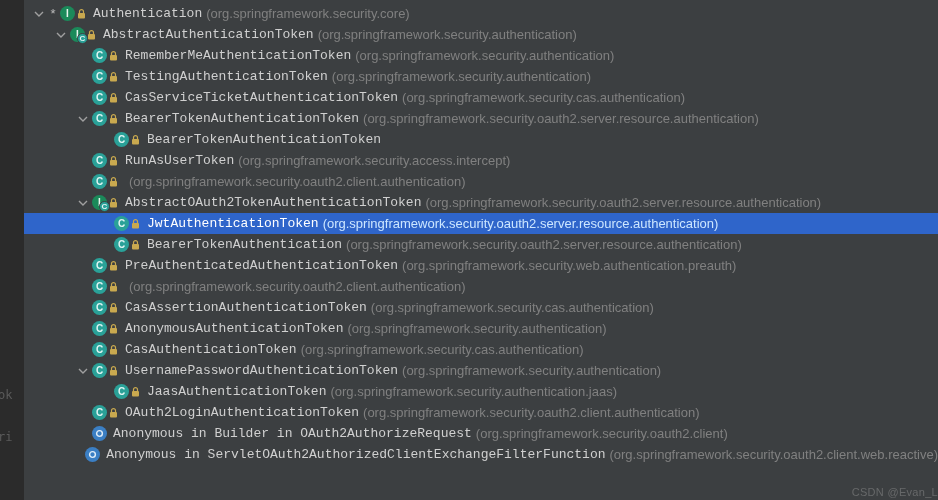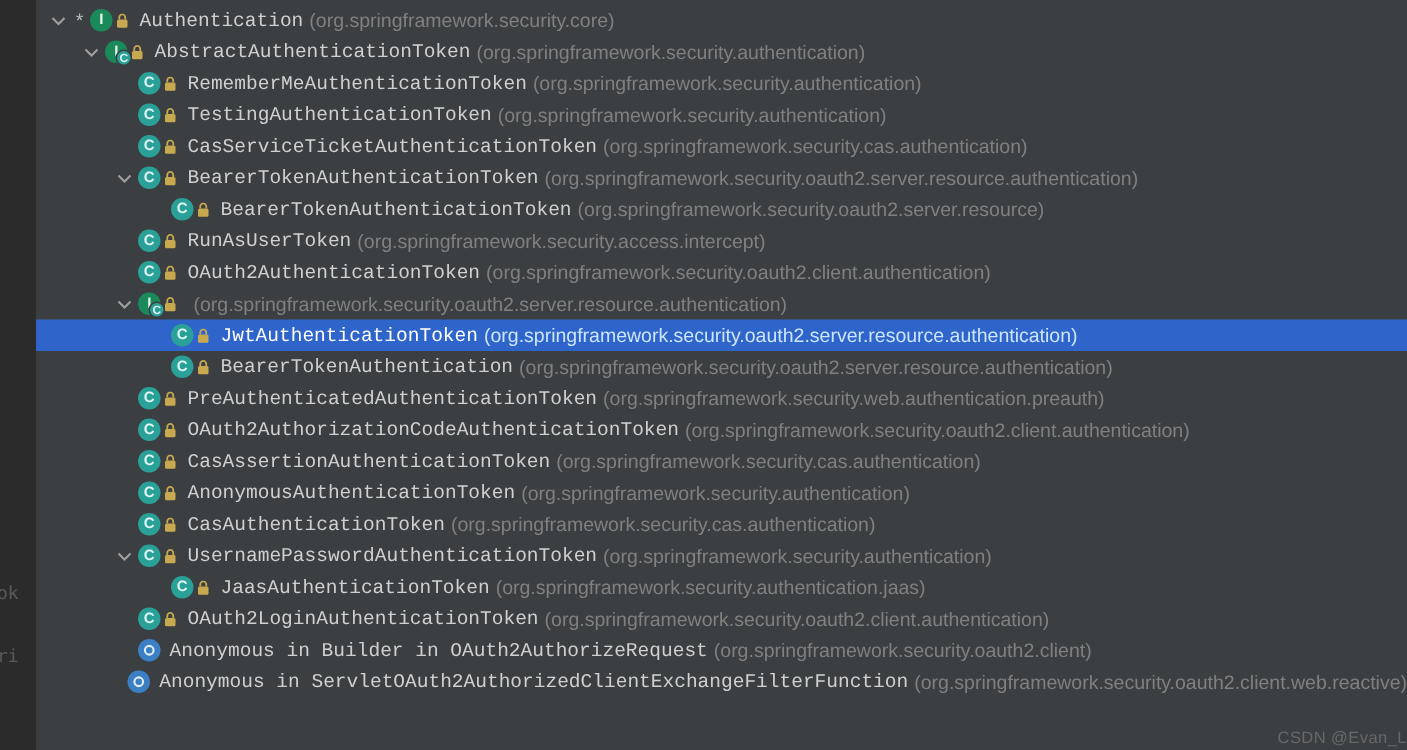--- a/index.html
+++ b/index.html
@@ -199,21 +199,20 @@
       <span class="icon-wrap">
         <span class="circ class">C</span>
         <span class="lock">
           <svg width="9" height="10" viewBox="0 0 9 10">
             <rect x="1" y="4" width="7" height="5.5" rx="1" fill="#c9a94f"></rect>
             <path d="M2.5 4 V2.6 a2 2 0 0 1 4 0 V4" fill="none" stroke="#c9a94f" stroke-width="1.2"></path>
           </svg>
         </span>
       </span>
       <span class="name">BearerTokenAuthenticationToken</span>
-      <span class="pkg">(org.springframework.security.oauth2.server.resource)</span>
     </div>
     <div class="row">
       <span class="indent" style="width:72px"></span>
       <span class="chev"></span>
       <span class="icon-wrap">
         <span class="circ class">C</span>
         <span class="lock">
           <svg width="9" height="10" viewBox="0 0 9 10">
             <rect x="1" y="4" width="7" height="5.5" rx="1" fill="#c9a94f"></rect>
             <path d="M2.5 4 V2.6 a2 2 0 0 1 4 0 V4" fill="none" stroke="#c9a94f" stroke-width="1.2"></path>
@@ -228,40 +227,40 @@
       <span class="chev"></span>
       <span class="icon-wrap">
         <span class="circ class">C</span>
         <span class="lock">
           <svg width="9" height="10" viewBox="0 0 9 10">
             <rect x="1" y="4" width="7" height="5.5" rx="1" fill="#c9a94f"></rect>
             <path d="M2.5 4 V2.6 a2 2 0 0 1 4 0 V4" fill="none" stroke="#c9a94f" stroke-width="1.2"></path>
           </svg>
         </span>
       </span>
-      <span class="name">OAuth2AuthenticationToken</span>
       <span class="pkg">(org.springframework.security.oauth2.client.authentication)</span>
     </div>
     <div class="row">
       <span class="indent" style="width:72px"></span>
       <span class="chev">
         <svg width="10" height="10" viewBox="0 0 10 10">
           <path d="M1 3 L5 7 L9 3" fill="none" stroke="#a0a0a0" stroke-width="1.4"></path>
         </svg>
       </span>
       <span class="icon-wrap">
         <span class="circ interface">I</span>
         <span style="position:absolute;left:7px;top:6px;width:11px;height:11px;border-radius:50%;background:#2aa198;color:#e0f5f3;font-size:8px;display:inline-flex;align-items:center;justify-content:center;font-weight:bold;border:1px solid #3c3f41">C</span>
         <span class="lock">
           <svg width="9" height="10" viewBox="0 0 9 10">
             <rect x="1" y="4" width="7" height="5.5" rx="1" fill="#c9a94f"></rect>
             <path d="M2.5 4 V2.6 a2 2 0 0 1 4 0 V4" fill="none" stroke="#c9a94f" stroke-width="1.2"></path>
           </svg>
         </span>
       </span>
+      <span class="name">AbstractOAuth2TokenAuthenticationToken</span>
       <span class="pkg">(org.springframework.security.oauth2.server.resource.authentication)</span>
     </div>
     <div class="row selected">
       <span class="indent" style="width:94px"></span>
       <span class="chev"></span>
       <span class="icon-wrap">
         <span class="circ class">C</span>
         <span class="lock">
           <svg width="9" height="10" viewBox="0 0 9 10">
             <rect x="1" y="4" width="7" height="5.5" rx="1" fill="#c9a94f"></rect>
@@ -307,21 +306,20 @@
       <span class="chev"></span>
       <span class="icon-wrap">
         <span class="circ class">C</span>
         <span class="lock">
           <svg width="9" height="10" viewBox="0 0 9 10">
             <rect x="1" y="4" width="7" height="5.5" rx="1" fill="#c9a94f"></rect>
             <path d="M2.5 4 V2.6 a2 2 0 0 1 4 0 V4" fill="none" stroke="#c9a94f" stroke-width="1.2"></path>
           </svg>
         </span>
       </span>
-      <span class="name">OAuth2AuthorizationCodeAuthenticationToken</span>
       <span class="pkg">(org.springframework.security.oauth2.client.authentication)</span>
     </div>
     <div class="row">
       <span class="indent" style="width:72px"></span>
       <span class="chev"></span>
       <span class="icon-wrap">
         <span class="circ class">C</span>
         <span class="lock">
           <svg width="9" height="10" viewBox="0 0 9 10">
             <rect x="1" y="4" width="7" height="5.5" rx="1" fill="#c9a94f"></rect>

